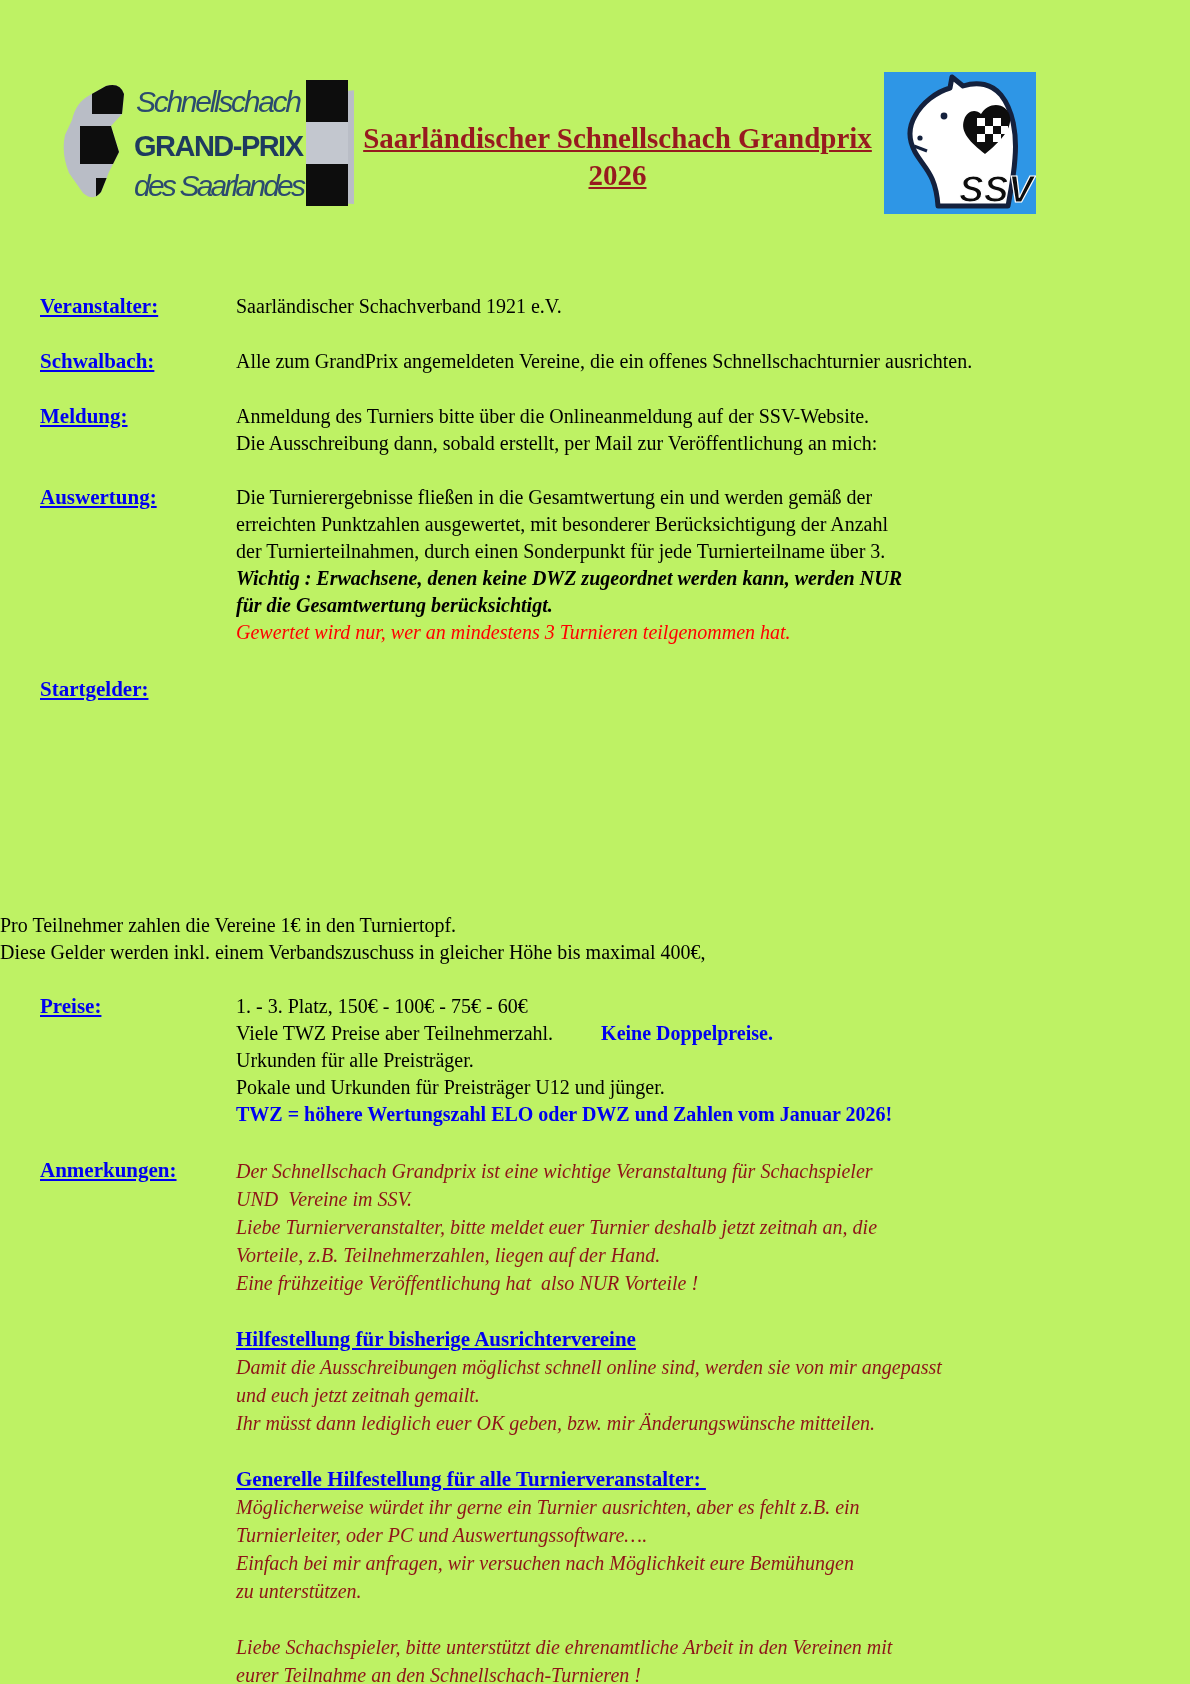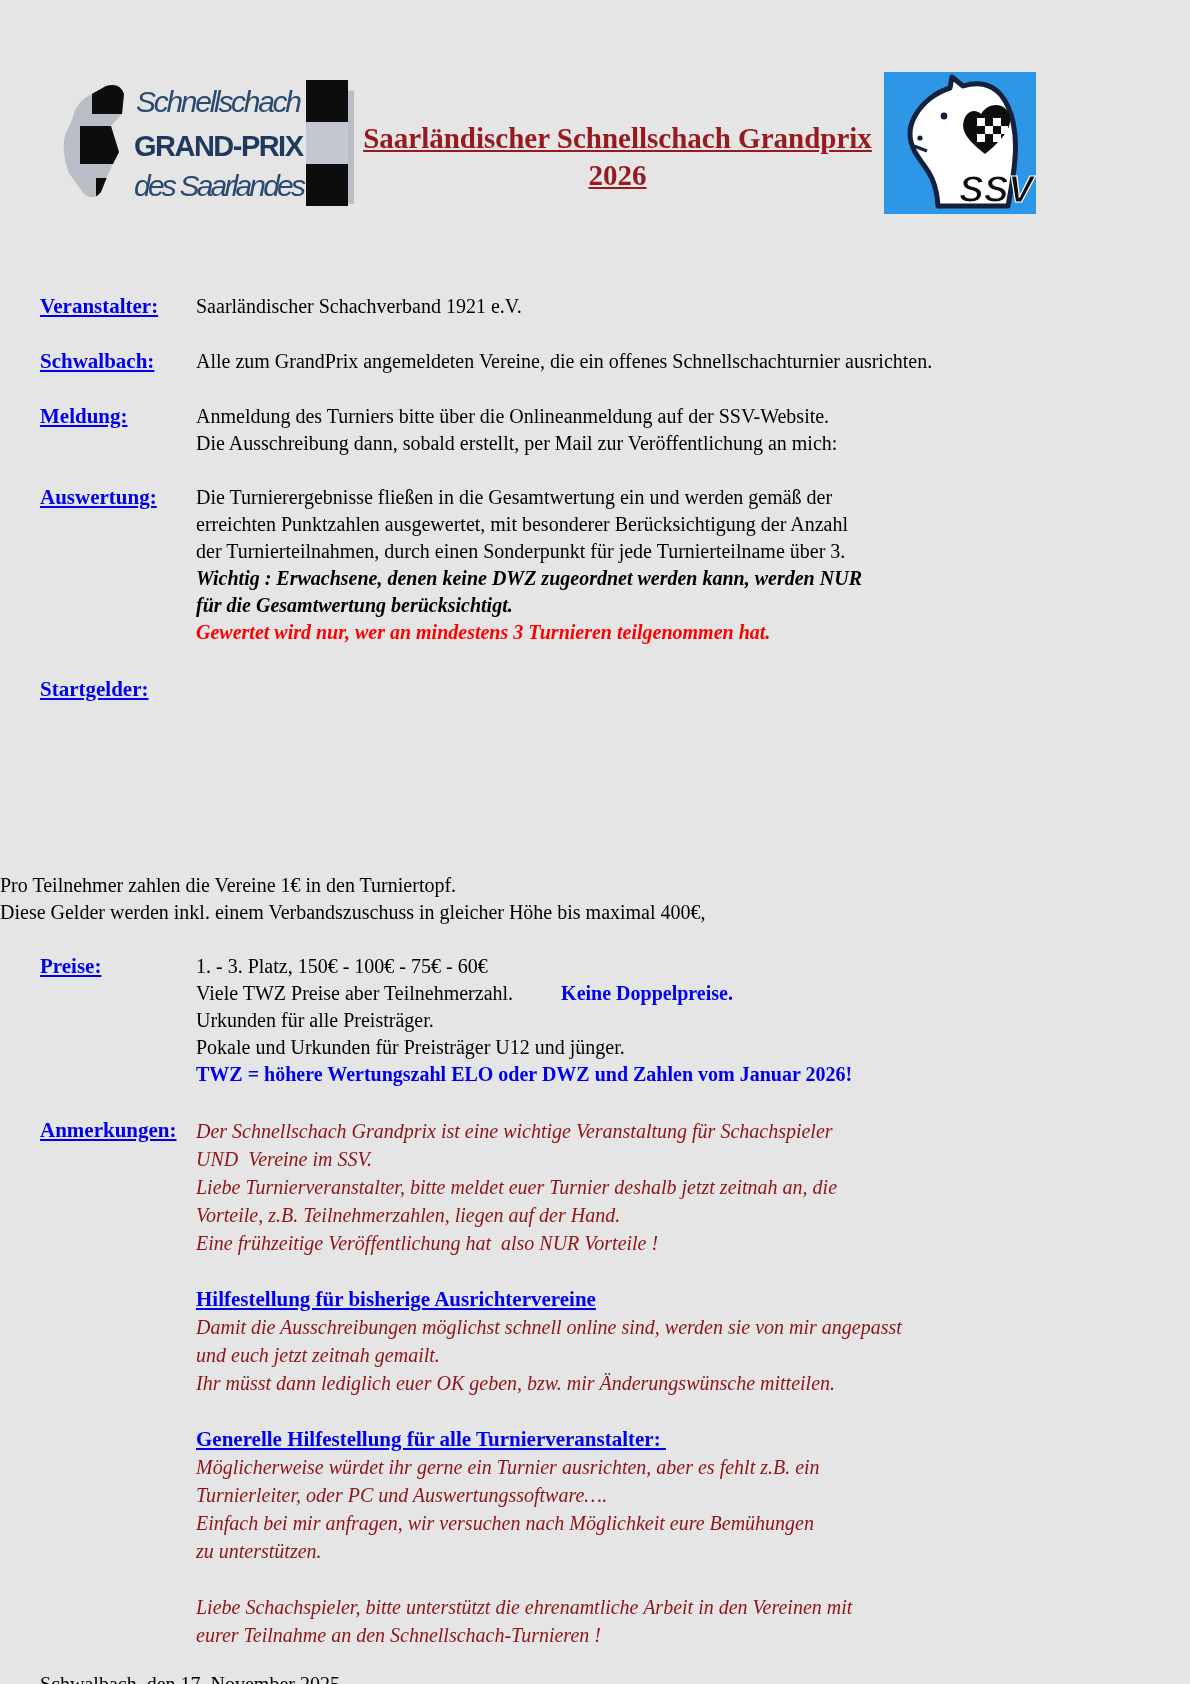--- a/index.html
+++ b/index.html
@@ -1,43 +1,43 @@
 <!DOCTYPE html>
 <html><head>
 <meta charset="utf-8">
 <style>
   html,body{margin:0;padding:0;background:#ffffff;}
   .page{
     position:relative;
     width:1190px;height:1684px;
-    background:#e5e5e5;
+    background:#bef264;
     font-family:"Liberation Serif", serif;
     color:#000;
     overflow:hidden;
   }
   
   .hdr-logo-left{position:absolute;left:56px;top:74px;width:300px;height:138px;}
   .hdr-title{
     position:absolute;left:340px;top:120px;width:555px;
     text-align:center;color:#971a1f;font-weight:bold;
     font-size:29px;line-height:37px;text-decoration:underline;
   }
   .hdr-logo-right{position:absolute;left:884px;top:72px;width:152px;height:142px;}
   
   .flow{position:absolute;left:0;top:0;width:1190px;}
-  .section{display:flex;}
+  .section{display:flex;gap:40px;}
   .label-col{
     width:196px;box-sizing:border-box;padding-left:40px;flex:0 0 196px;
     color:#0000f0;font-weight:bold;text-decoration:underline;
     font-size:21px;line-height:27px;
   }
   .content-col{flex:1;padding-right:36px;}
   .line{font-size:20px;line-height:27px;white-space:pre-wrap;}
   .s-bi{font-weight:bold;font-style:italic;}
-  .s-red{color:#fe0000;font-weight:bold;font-style:italic;}
+  .s-red{color:#fe0000;font-weight:normal;font-style:italic;}
   .s-dr{color:#8e1418;font-weight:normal;font-style:italic;line-height:28px;}
   .s-blue-h{color:#0000f0;font-weight:bold;text-decoration:underline;font-size:21px;line-height:28px;}
   .s-blue-b{color:#0000f0;font-weight:bold;}
   .email{
     display:inline-block;color:#0000ee;text-decoration:underline;
     font-size:26px;line-height:34px;
   }
   .part2{margin-left:48px;}
   .gap28{height:28px;}
   .m1{margin-top:293px;}

